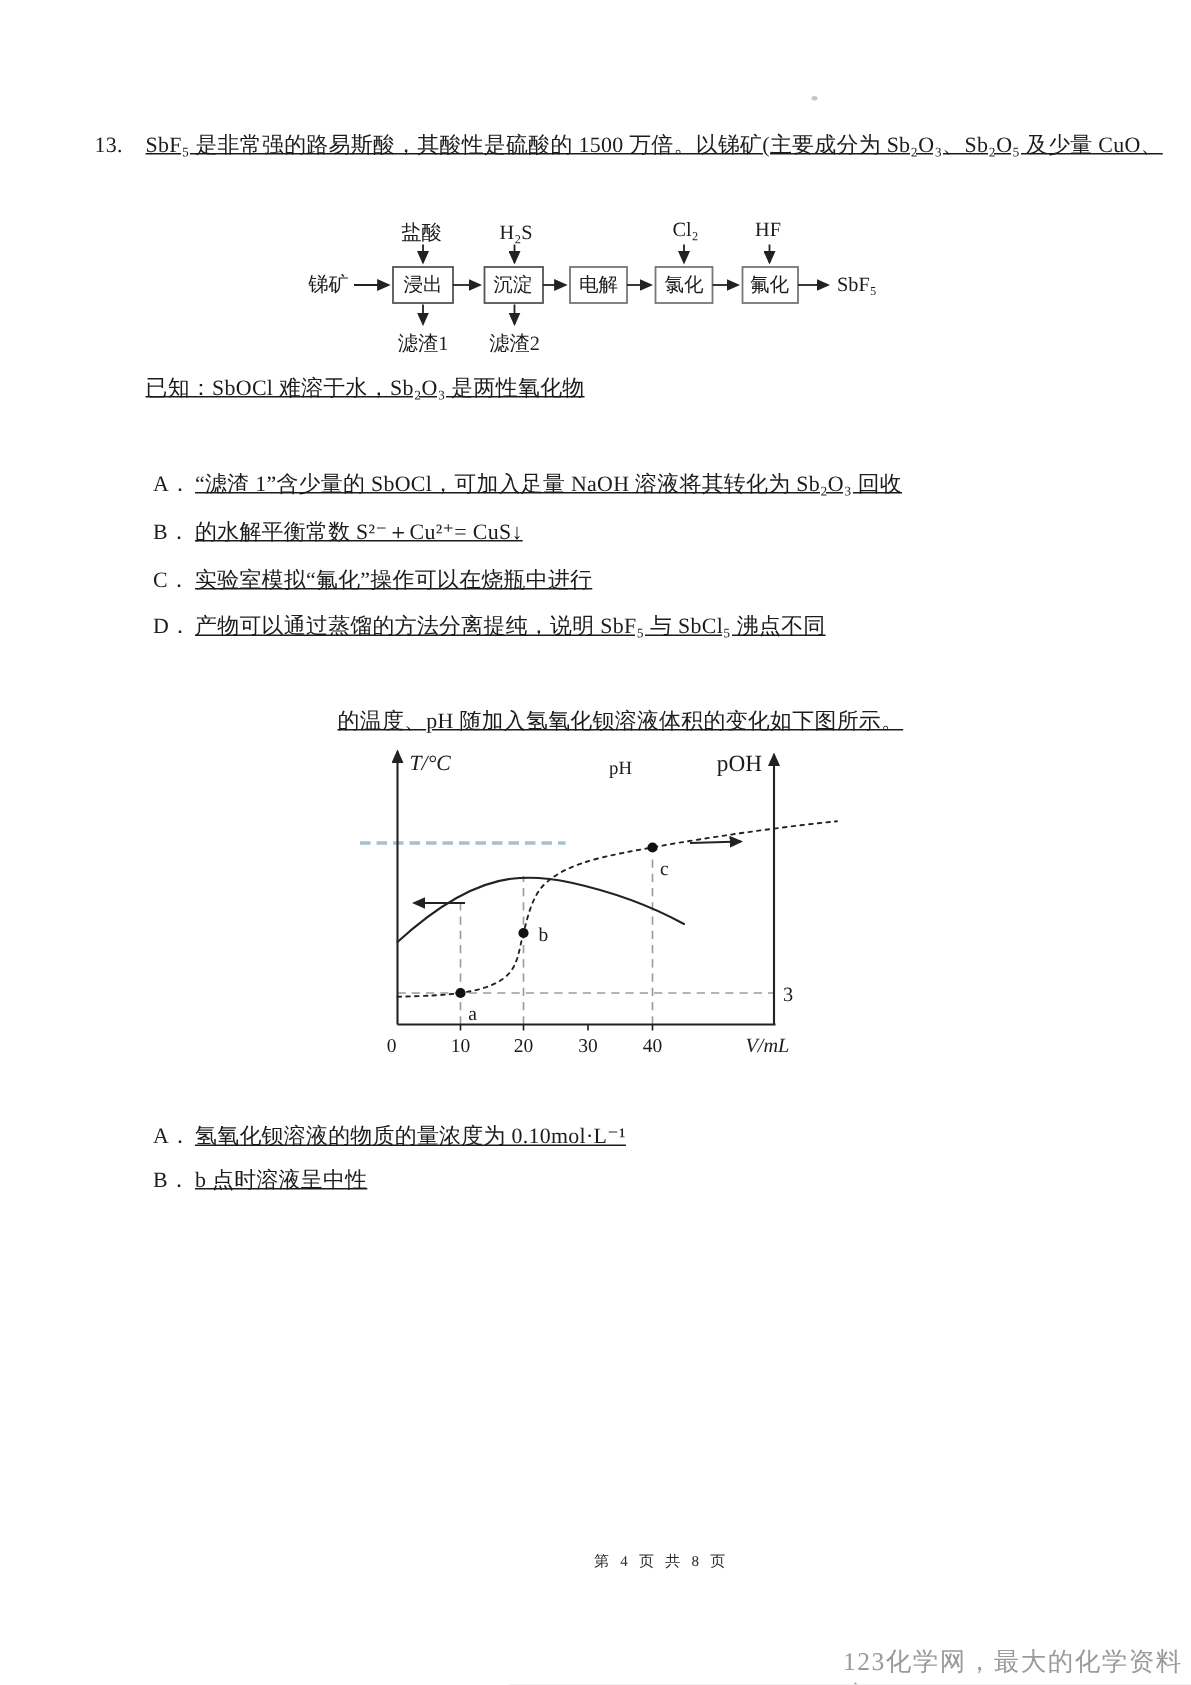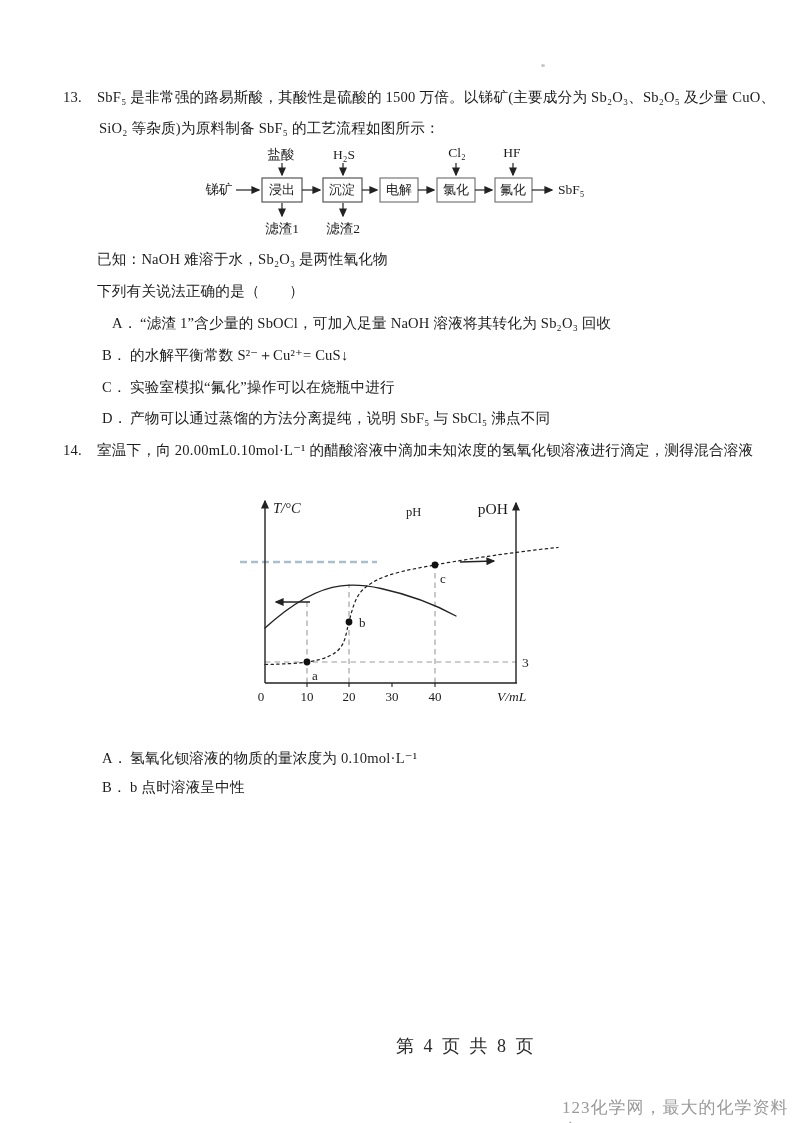--- a/index.html
+++ b/index.html
@@ -1,35 +1,34 @@
 <!DOCTYPE html>
 <html><head>
 <meta charset="utf-8">
 <style>
   html,body{margin:0;padding:0;background:#e8e8e8;}
   .page{position:relative;width:794px;height:1123px;margin:0 auto;background:#ffffff;
         font-family:"Liberation Serif","DejaVu Serif","DejaVu Sans",serif;color:#1c1c1c;overflow:hidden;}
-  .line{position:absolute;white-space:nowrap;font-size:14.6px;line-height:20px;letter-spacing:0.2px;}
+  .line{position:absolute;white-space:nowrap;font-size:14.6px;line-height:20px;letter-spacing:0.2px;text-decoration:underline;}
   .qnum{display:inline-block;width:34px;}
   .olabel{display:inline-block;width:28px;}
-  .footer{position:absolute;font-size:18px;letter-spacing:2.5px;color:#2a2a2a;}
+  .footer{position:absolute;font-size:10px;letter-spacing:2.5px;color:#2a2a2a;}
   .watermark{position:absolute;font-size:17px;color:#9a9a9a;letter-spacing:1px;}
   .stray-dot{position:absolute;left:541px;top:64px;width:4px;height:3px;background:#c6c6c6;border-radius:50%;}
   svg{position:absolute;overflow:visible;}
   svg text{fill:#1c1c1c;font-family:"Liberation Serif","DejaVu Serif","DejaVu Sans",serif;}
 </style>
 </head>
 <body>
 
 <div class="page">
 
   <div class="stray-dot"></div>
 
   <div class="line" style="left:63px;top:87px"><span class="qnum">13.</span><span>SbF₅ 是非常强的路易斯酸，其酸性是硫酸的 1500 万倍。以锑矿(主要成分为 Sb₂O₃、Sb₂O₅ 及少量 CuO、</span></div>
-  <div class="line" style="left:99px;top:118px">SiO₂ 等杂质)为原料制备 SbF₅ 的工艺流程如图所示：</div>
 
   <svg style="left:195px;top:143px" width="390" height="97" viewBox="0 0 390 97">
     <defs>
       <marker id="arr" markerWidth="9" markerHeight="8" refX="7.6" refY="4" orient="auto" markerUnits="userSpaceOnUse">
         <path d="M0,0 L9,4 L0,8 z" fill="#222"></path>
       </marker>
     </defs>
 
     <rect x="67" y="35" width="40" height="24" fill="#fff" stroke="#555" stroke-width="1.2"></rect>
     <rect x="128" y="35" width="39" height="24" fill="#fff" stroke="#555" stroke-width="1.2"></rect>
@@ -60,28 +59,27 @@
     <text x="261" y="51" font-size="13" text-anchor="middle">氯化</text>
     <text x="318" y="51" font-size="13" text-anchor="middle">氟化</text>
     <text x="86" y="16" font-size="13.5" text-anchor="middle">盐酸</text>
     <text x="149" y="16" font-size="13.5" text-anchor="middle">H₂S</text>
     <text x="262" y="14" font-size="13.5" text-anchor="middle">Cl₂</text>
     <text x="317" y="14" font-size="13.5" text-anchor="middle">HF</text>
     <text x="87" y="90" font-size="13.5" text-anchor="middle">滤渣1</text>
     <text x="148" y="90" font-size="13.5" text-anchor="middle">滤渣2</text>
   </svg>
 
-  <div class="line" style="left:97px;top:249px">已知：NaOH 难溶于水，Sb₂O₃ 是两性氧化物</div>
-  <div class="line" style="left:97px;top:281px">下列有关说法正确的是（　　）</div>
-  <div class="line" style="left:112px;top:313px"><span class="olabel">A．</span><span>“滤渣 1”含少量的 SbOCl，可加入足量 NaOH 溶液将其转化为 Sb₂O₃ 回收</span></div>
+  <div class="line" style="left:97px;top:249px">已知：SbOCl 难溶于水，Sb₂O₃ 是两性氧化物</div>
+  <div class="line" style="left:102px;top:313px"><span class="olabel">A．</span><span>“滤渣 1”含少量的 SbOCl，可加入足量 NaOH 溶液将其转化为 Sb₂O₃ 回收</span></div>
   <div class="line" style="left:102px;top:345px"><span class="olabel">B．</span><span>的水解平衡常数 S²⁻＋Cu²⁺= CuS↓</span></div>
   <div class="line" style="left:102px;top:377px"><span class="olabel">C．</span><span>实验室模拟“氟化”操作可以在烧瓶中进行</span></div>
   <div class="line" style="left:102px;top:408px"><span class="olabel">D．</span><span>产物可以通过蒸馏的方法分离提纯，说明 SbF₅ 与 SbCl₅ 沸点不同</span></div>
 
-  <div class="line" style="left:63px;top:440px"><span class="qnum">14.</span><span>室温下，向 20.00mL0.10mol·L⁻¹ 的醋酸溶液中滴加未知浓度的氢氧化钡溶液进行滴定，测得混合溶液</span></div>
+  <div class="line" style="left:225px;top:471px">的温度、pH 随加入氢氧化钡溶液体积的变化如下图所示。</div>
 
   <svg style="left:236px;top:492px" width="346" height="218" viewBox="0 0 346 218">
 
     <line x1="4" y1="70" x2="141" y2="70" stroke="#a9bfcb" stroke-width="2.4" stroke-dasharray="7 4"></line>
 
     <line x1="29" y1="170" x2="280" y2="170" stroke="#9c9c9c" stroke-width="1.1" stroke-dasharray="5.5 4"></line>
 
     <line x1="71" y1="191" x2="71" y2="106" stroke="#9c9c9c" stroke-width="1.1" stroke-dasharray="5.5 4"></line>
     <line x1="113" y1="191" x2="113" y2="92" stroke="#9c9c9c" stroke-width="1.1" stroke-dasharray="5.5 4"></line>
     <line x1="199" y1="191" x2="199" y2="77" stroke="#9c9c9c" stroke-width="1.1" stroke-dasharray="5.5 4"></line>

